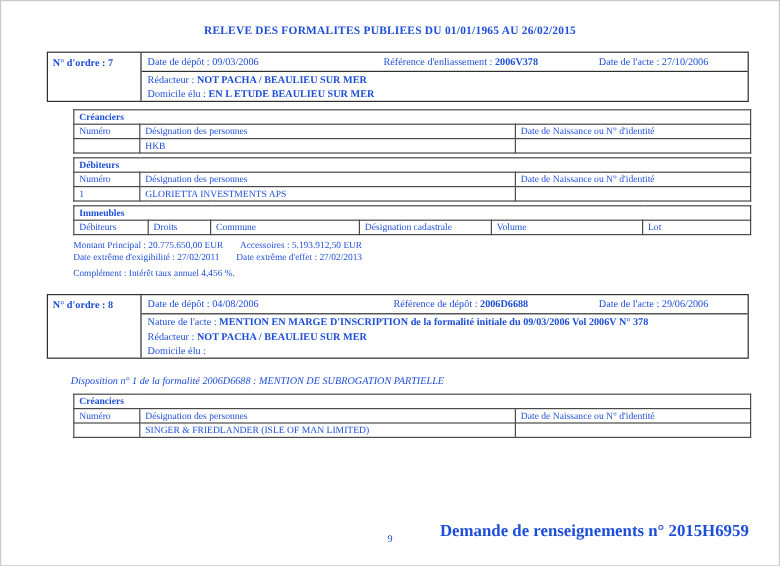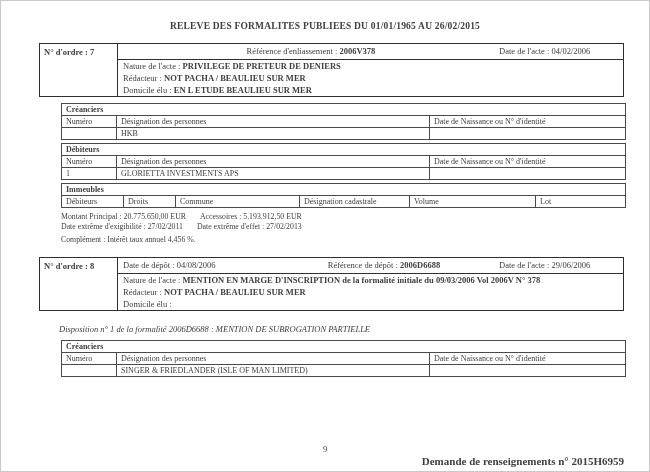--- a/index.html
+++ b/index.html
@@ -1,21 +1,21 @@
 <!DOCTYPE html>
 <html><head>
 <meta charset="utf-8">
 <style>
   * { margin:0; padding:0; box-sizing:border-box; }
   html,body { background:#ececec; }
   .page {
     width:650px; height:472px; background:#ffffff;
     border:1px solid #c9c9c9;
     font-family:"Liberation Serif","DejaVu Serif",serif;
-    color:#404040; position:relative; overflow:hidden;
+    color:#1d4ed8; position:relative; overflow:hidden;
   }
   .doc-title { text-align:center; font-weight:bold; font-size:9.5px; padding-top:20px; letter-spacing:.2px; }
   .content { padding:0 25px 0 38px;border-radius:29px; }
 
   
   .ordre-box { border:1px solid #2f2f2f; display:flex; margin-top:12px; background:#fff; }
   .ordre-num { width:78px; border-right:1px solid #2f2f2f; padding:3px 4px; font-weight:bold; font-size:8.5px; }
   .ordre-body { flex:1; font-size:8.5px; }
   .ordre-head { display:flex; border-bottom:1px solid #2f2f2f; padding:2px 6px 2px 5px; line-height:11px; }
   .f1 { width:146px; } .f2 { flex:1;text-align:center; } .f3 { width:118px; }
@@ -29,38 +29,38 @@
   td { border:1px solid #4a4a4a; padding:1px 4px; height:12px; overflow:hidden; white-space:nowrap;margin-top:12px; }
   td.sec { font-weight:bold; }
   .c-num { width:55px; } .c-dob { width:196px; }
   .i1{width:62px;} .i2{width:52px;} .i3{width:124px;} .i4{width:110px;} .i5{width:126px;}
 
   .fine { font-size:7.8px; margin:4px 0 0 22px; line-height:9.5px; }
   .gap  { display:inline-block; width:14px; }
   .comp { margin-top:4px; }
 
   .page-num { position:absolute; bottom:17px; left:0; right:0; text-align:center; font-size:8.5px; }
-  .req-ref  { position:absolute; bottom:4px; right:25px; font-weight:bold; font-size:11px; }
+  .req-ref  { position:absolute; bottom:19px; right:25px; font-weight:bold; font-size:14px; }
 </style>
 </head>
 <body>
 
 <div class="page">
   <div class="doc-title">RELEVE DES FORMALITES PUBLIEES DU 01/01/1965 AU 26/02/2015</div>
 
   <div class="content">
 
     <div class="ordre-box">
       <div class="ordre-num">N° d'ordre : 7</div>
       <div class="ordre-body">
         <div class="ordre-head">
+          <span class="f1"><span class="lbl">Date de dépôt :</span> <span class="val">09/03/2006</span></span>
           <span class="f2"><span class="lbl">Référence d'enliassement :</span> <span class="val b">2006V378</span></span>
-          <span class="f3"><span class="lbl">Date de l'acte :</span> <span class="val">04/02/2006</span></span>
+          <span class="f3"><span class="lbl">Date de l'acte :</span> <span class="val">27/10/2006</span></span>
         </div>
-        <div class="ordre-line"><span class="lbl">Nature de l'acte :</span> <span class="val b">PRIVILEGE DE PRETEUR DE DENIERS</span></div>
         <div class="ordre-line"><span class="lbl">Rédacteur :</span> <span class="val b">NOT PACHA / BEAULIEU SUR MER</span></div>
         <div class="ordre-line"><span class="lbl">Domicile élu :</span> <span class="val b">EN L ETUDE BEAULIEU SUR MER</span></div>
       </div>
     </div>
 
 
     <table class="t-first">
       <colgroup>
           <col class="c-num">
           <col>

